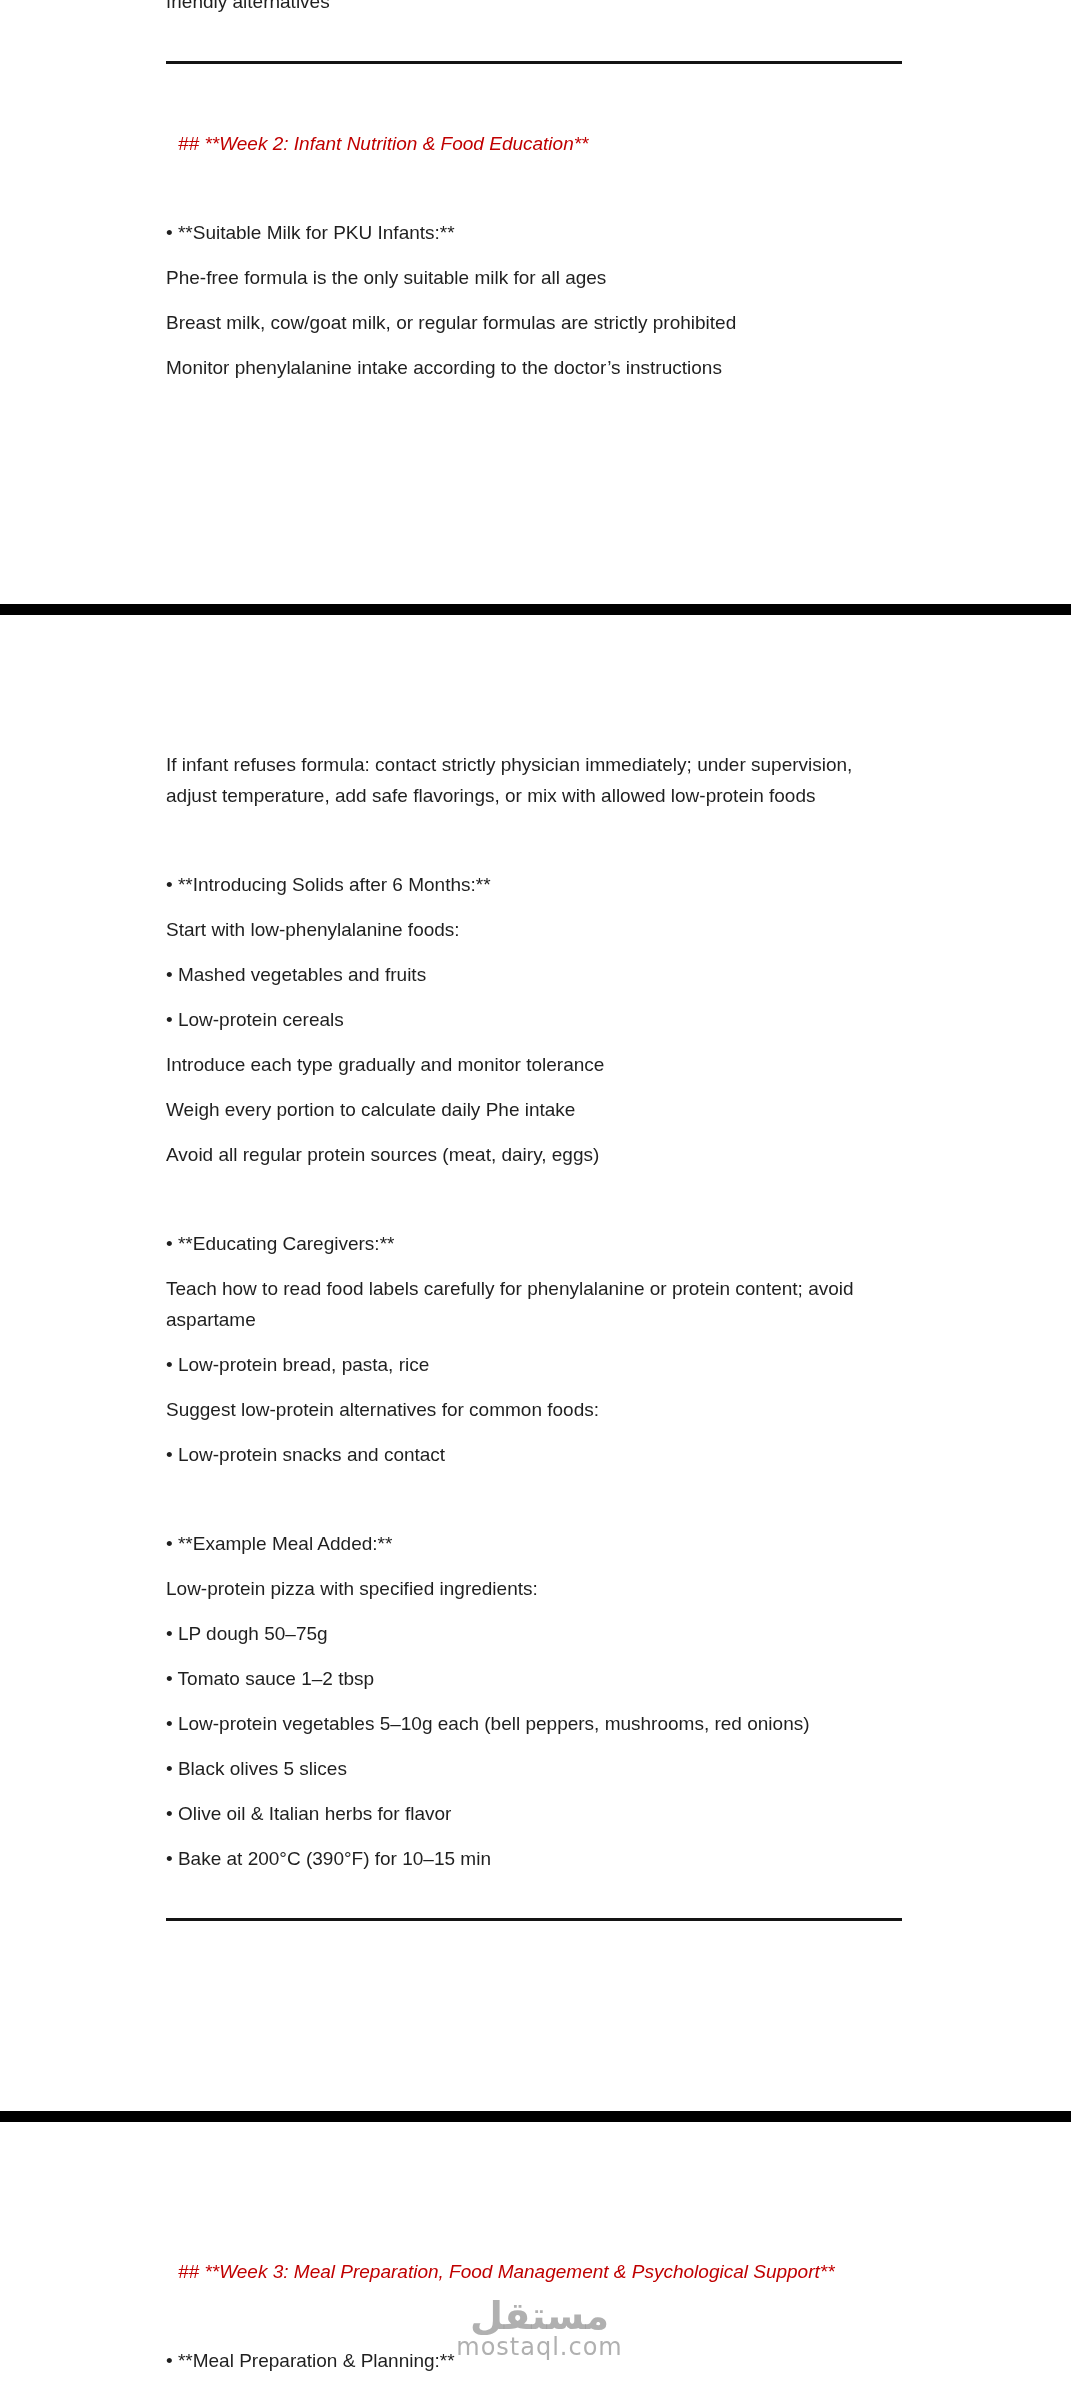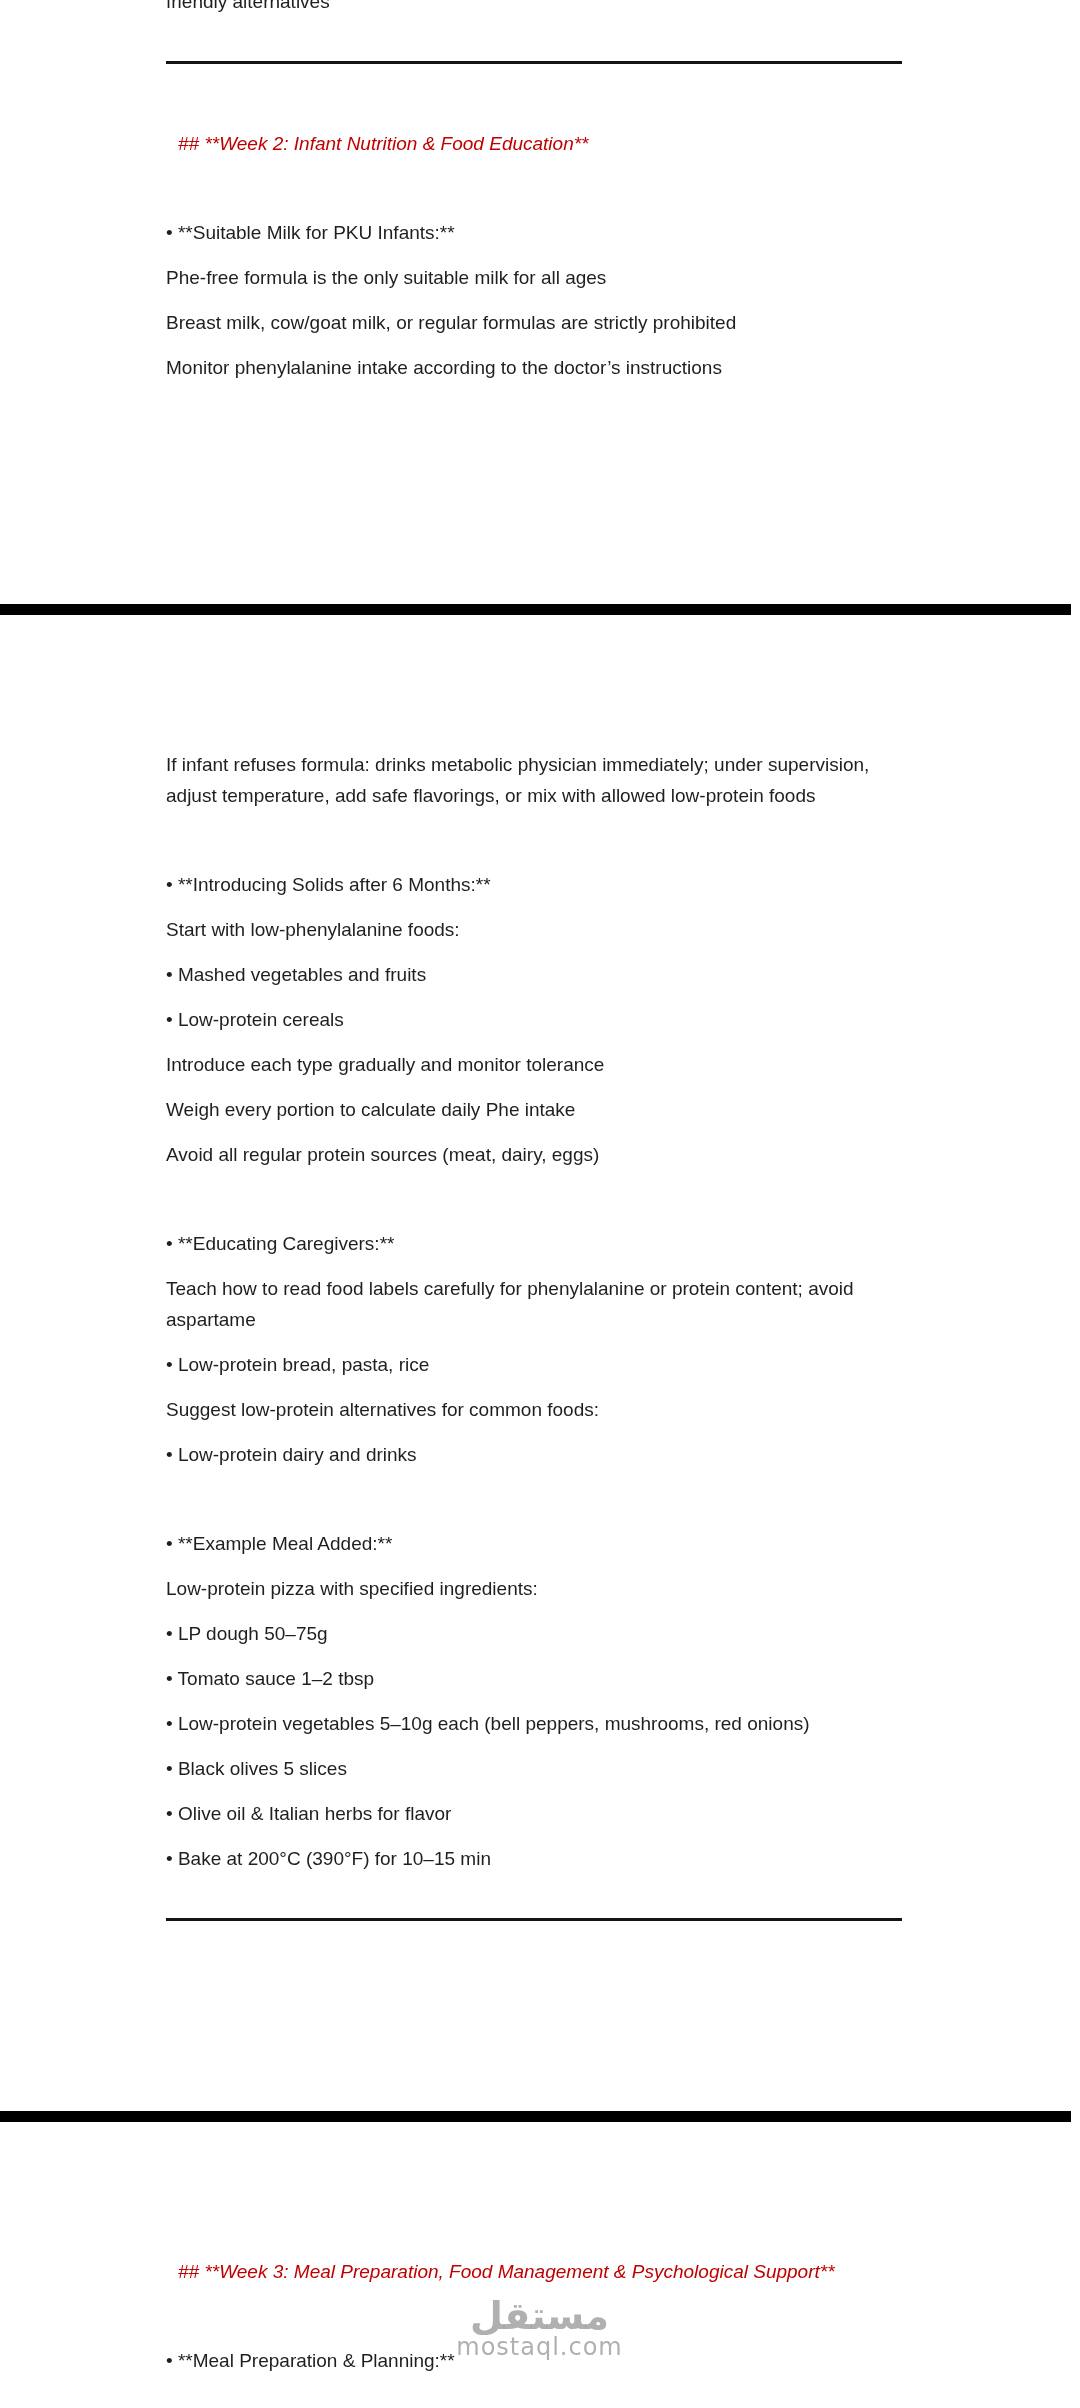--- a/index.html
+++ b/index.html
@@ -80,33 +80,33 @@
 <div class="page">
   <div class="doc-body">
       <div class="b-partial">friendly alternatives</div>
       <div class="b-hr"></div>
       <div class="b-h2">## **Week 2: Infant Nutrition &amp; Food Education**</div>
       <div class="b-pb">• **Suitable Milk for PKU Infants:**</div>
       <div class="b-p">Phe-free formula is the only suitable milk for all ages</div>
       <div class="b-p">Breast milk, cow/goat milk, or regular formulas are strictly prohibited</div>
       <div class="b-p">Monitor phenylalanine intake according to the doctor’s instructions</div>
       <div class="b-pagebreak pagebreak-1"></div>
-      <div class="b-p">If infant refuses formula: drinks metabolic physician immediately; under supervision, adjust temperature, add safe flavorings, or mix with allowed low-protein foods</div>
+      <div class="b-p">If infant refuses formula: contact strictly physician immediately; under supervision, adjust temperature, add safe flavorings, or mix with allowed low-protein foods</div>
       <div class="b-pb">• **Introducing Solids after 6 Months:**</div>
       <div class="b-p">Start with low-phenylalanine foods:</div>
       <div class="b-p">• Mashed vegetables and fruits</div>
       <div class="b-p">• Low-protein cereals</div>
       <div class="b-p">Introduce each type gradually and monitor tolerance</div>
       <div class="b-p">Weigh every portion to calculate daily Phe intake</div>
       <div class="b-p">Avoid all regular protein sources (meat, dairy, eggs)</div>
       <div class="b-pb">• **Educating Caregivers:**</div>
       <div class="b-p">Teach how to read food labels carefully for phenylalanine or protein content; avoid aspartame</div>
       <div class="b-p">• Low-protein bread, pasta, rice</div>
       <div class="b-p">Suggest low-protein alternatives for common foods:</div>
-      <div class="b-p">• Low-protein dairy and drinks</div>
+      <div class="b-p">• Low-protein snacks and contact</div>
       <div class="b-pb">• **Example Meal Added:**</div>
       <div class="b-p">Low-protein pizza with specified ingredients:</div>
       <div class="b-p">• LP dough 50–75g</div>
       <div class="b-p">• Tomato sauce 1–2 tbsp</div>
       <div class="b-p">• Low-protein vegetables 5–10g each (bell peppers, mushrooms, red onions)</div>
       <div class="b-p">• Black olives 5 slices</div>
       <div class="b-p">• Olive oil &amp; Italian herbs for flavor</div>
       <div class="b-p">• Bake at 200°C (390°F) for 10–15 min</div>
       <div class="b-hr"></div>
       <div class="b-pagebreak pagebreak-2"></div>

